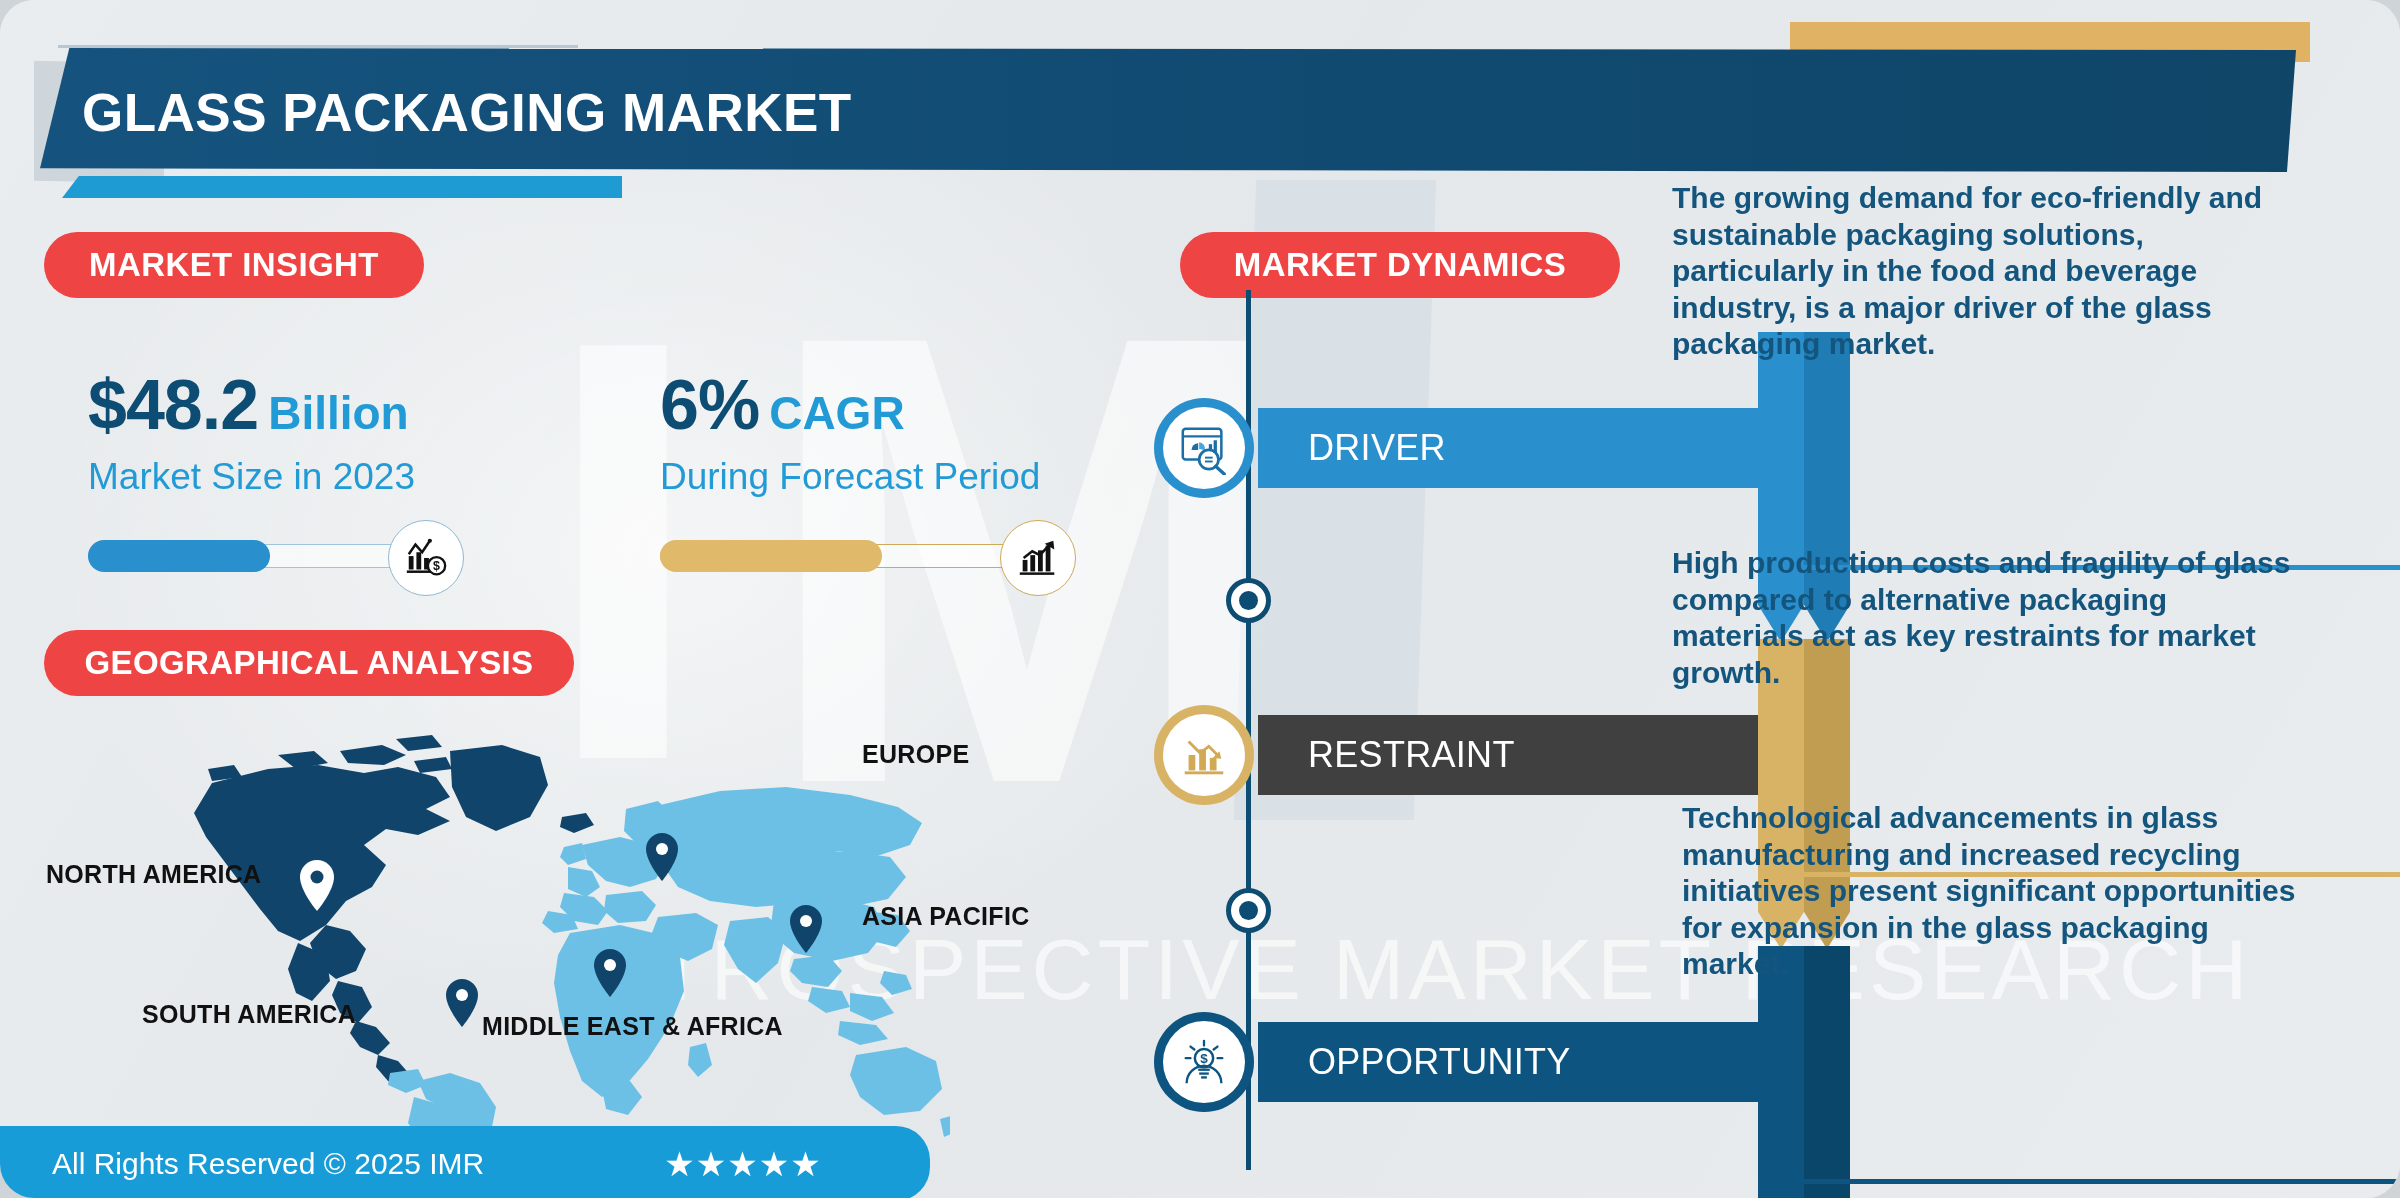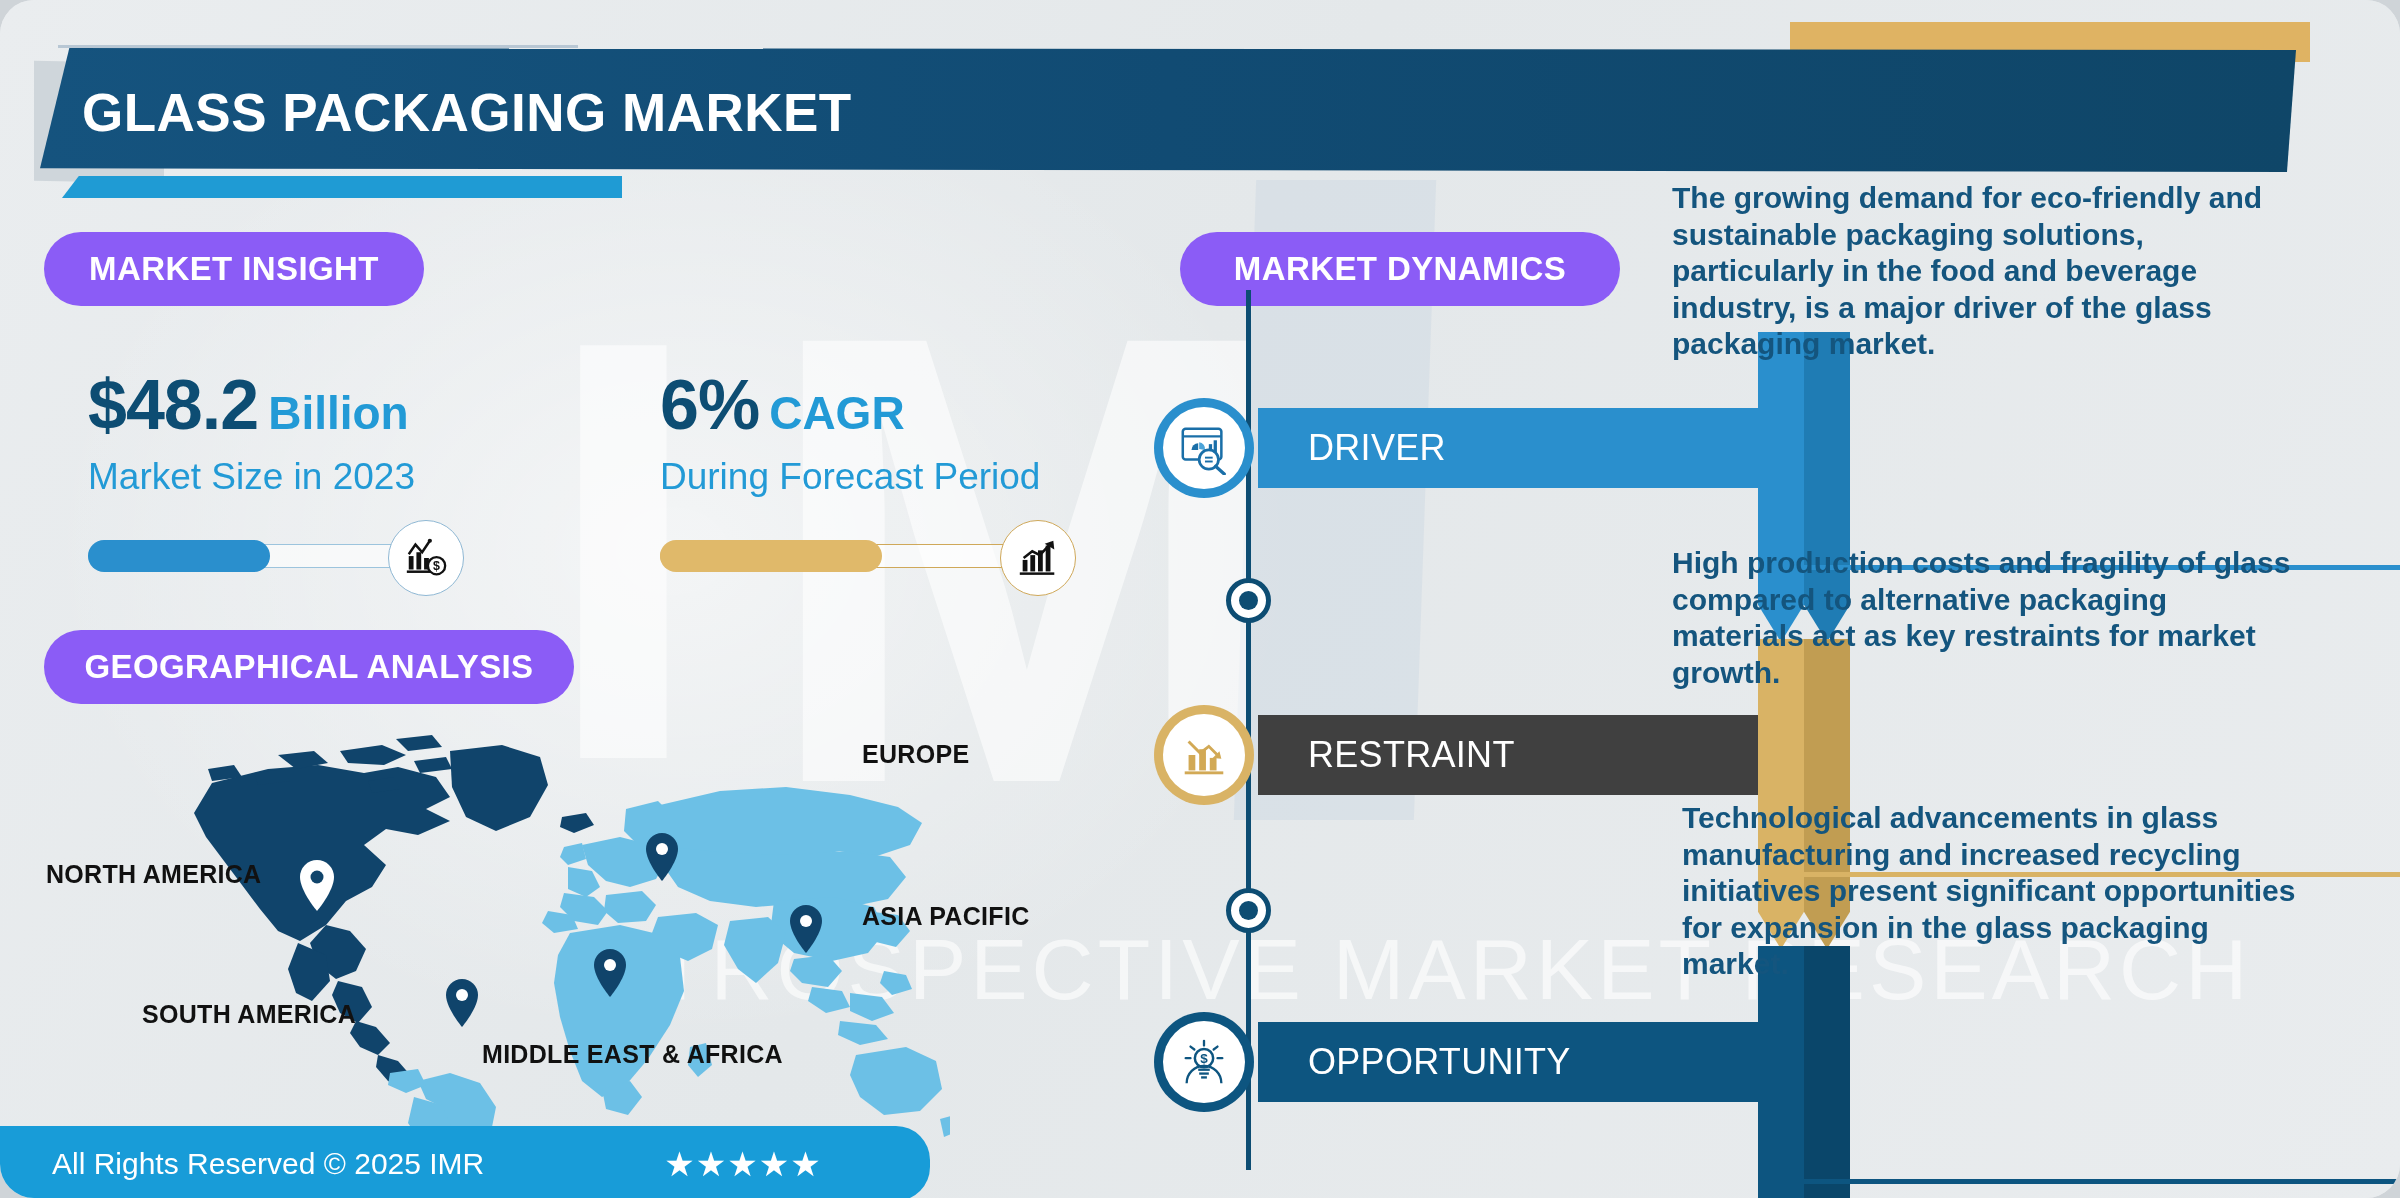--- a/index.html
+++ b/index.html
@@ -72,25 +72,25 @@
   }
   .hdr-underline{
     position:absolute; left:62px; top:176px; width:560px; height:22px;
     background:#1f9bd4;
     clip-path:polygon(3% 0%, 100% 0%, 100% 100%, 0% 100%);
   }
 
   
   .pill{
     position:absolute;
-    background:#8b5cf6;
+    background:#ef4444;
     border-radius:40px;
     color:#fff; font-size:33px; font-weight:600; letter-spacing:.4px;
     display:flex; align-items:center; justify-content:center;
-    padding:0 34px; height:74px;
+    padding:0 34px; height:66px;
   }
   #pill-insight{ left:44px; top:232px; min-width:380px; }
   #pill-geo{ left:44px; top:630px; min-width:530px; }
   #pill-dyn{ left:1180px; top:232px; min-width:440px; }
 
   
   .stat{ position:absolute; }
   #stat-size{ left:88px; top:370px; width:400px; }
   #stat-cagr{ left:660px; top:370px; width:470px; }
   .stat-line{ white-space:nowrap; }
@@ -131,21 +131,21 @@
   
   #map{ position:absolute; left:150px; top:725px; width:800px; height:420px; }
   .maplabel{
     position:absolute; font-size:25px; font-weight:700; color:#111;
     white-space:nowrap; letter-spacing:.3px;
   }
   #lbl-na{ left:46px; top:860px; }
   #lbl-sa{ left:142px; top:1000px; }
   #lbl-eu{ left:862px; top:740px; }
   #lbl-ap{ left:862px; top:902px; }
-  #lbl-mea{ left:482px; top:1040px; }
+  #lbl-mea{ left:482px; top:1012px; }
 
   
   .footer{
     position:absolute; left:0; top:1126px; width:930px; height:75px;
     background:#189cd8;
     border-radius:0 34px 34px 0;
     display:flex; align-items:center;
   }
   .footer-txt{
     color:#fff; font-size:30px; font-weight:500; margin-left:52px;

